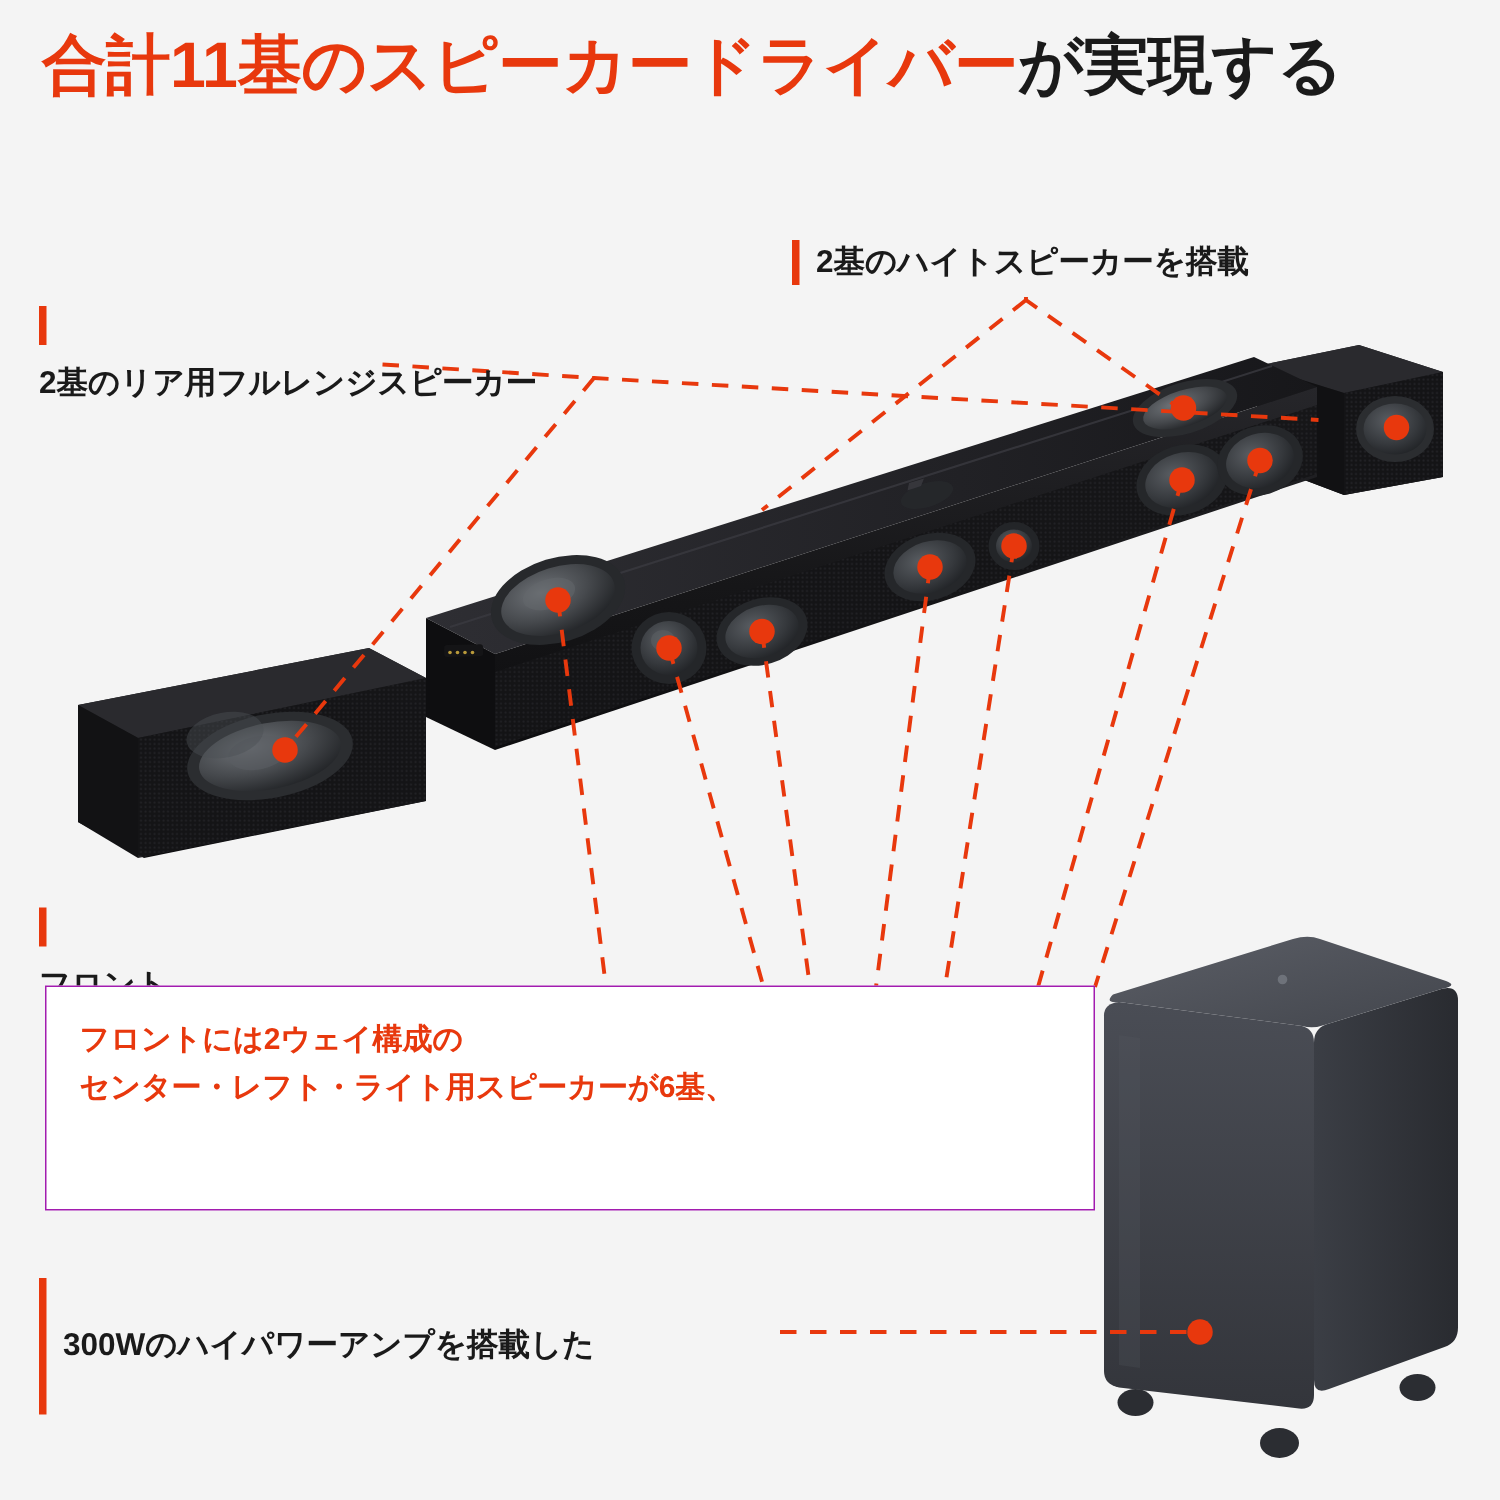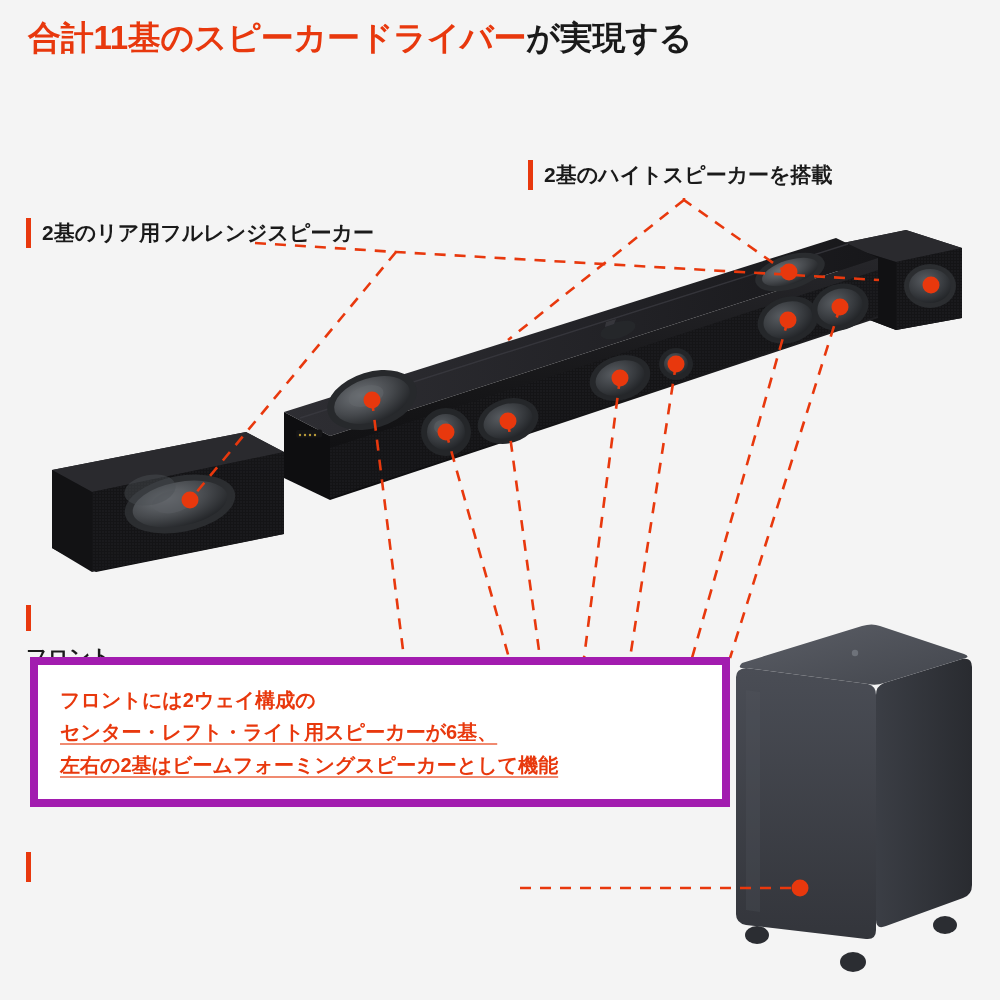--- a/index.html
+++ b/index.html
@@ -17,21 +17,21 @@
     overflow: hidden;
   }
 
   
   .headline {
     position: absolute;
     left: 28px;
     top: 16px;
     width: 940px;
     line-height: 1.32;
-    font-size: 33px;
+    font-size: 43px;
     font-weight: bold;
     letter-spacing: -0.3px;
     color: #1a1a1a;
   }
   .headline .hl-accent { color: #e8380d; }
   .headline .hl-line2 { display: block; }
 
   
   .label {
     position: absolute;
@@ -46,46 +46,45 @@
   }
   .label .bar {
     display: block;
     width: 5px;
     background: #e8380d;
     flex: 0 0 5px;
     border-radius: 0;
     align-self: stretch;
     min-height: 26px;
   }
-  #label-rear      { left: 26px;  top: 218px; }
+  #label-rear      { left: 26px;  top: 204px; flex-direction: column; }
   #label-height    { left: 528px; top: 160px; align-items: center; }
   #label-front     { left: 26px;  top: 605px; flex-direction: column; }
   #label-subwoofer { left: 26px;  top: 852px; }
 
   
   .callout {
     position: absolute;
     left: 30px;
     top: 657px;
     width: 700px;
     height: 150px;
     background: #ffffff;
-    border: 8px solid #a21caf;
+    border: 1px solid #a21caf;
     box-sizing: border-box;
   }
   .callout-inner {
     padding: 19px 0 0 22px;
     font-size: 20px;
     font-weight: bold;
     color: #e8380d;
     line-height: 1.62;
   }
   .callout-inner .cl { display: block; }
   .callout-inner .cl.underline {
-    text-decoration: underline;
     text-decoration-color: #f08a70;
     text-underline-offset: 4px;
     text-decoration-thickness: 2px;
   }
 
   
   #artwork {
     position: absolute;
     left: 0;
     top: 0;
@@ -305,23 +304,23 @@
 
   <div class="label" id="label-front">
     <span class="bar"></span>
     <span>フロント</span>
   </div>
 
   <div class="callout">
     <div class="callout-inner">
       <span class="cl">フロントには2ウェイ構成の</span>
       <span class="cl underline">センター・レフト・ライト用スピーカーが6基、</span>
-      <span class="cl underline">左右の2基はビームフォーミングスピーカーとして機能</span>
     </div>
   </div>
 
   <div class="label" id="label-subwoofer">
     <span class="bar"></span>
     <span>
+      <span style="display:block">300Wのハイパワーアンプを搭載した</span>
     </span>
   </div>
 
 </div>
 
 </body></html>

